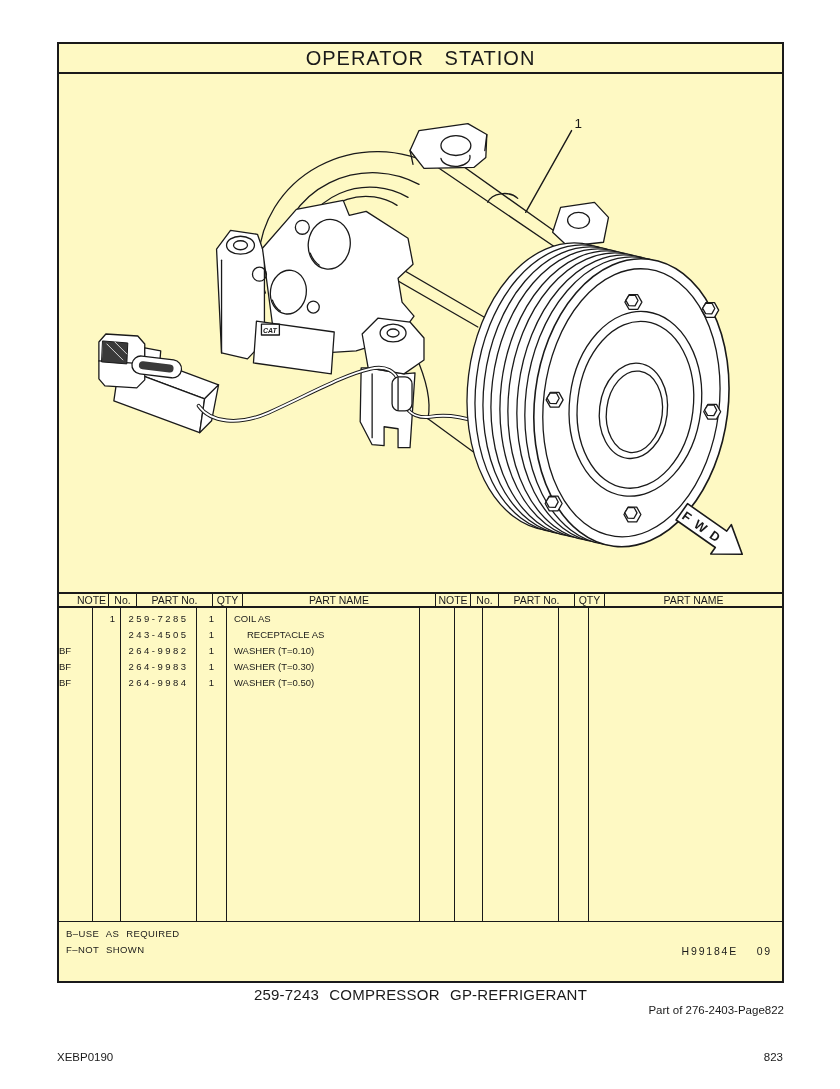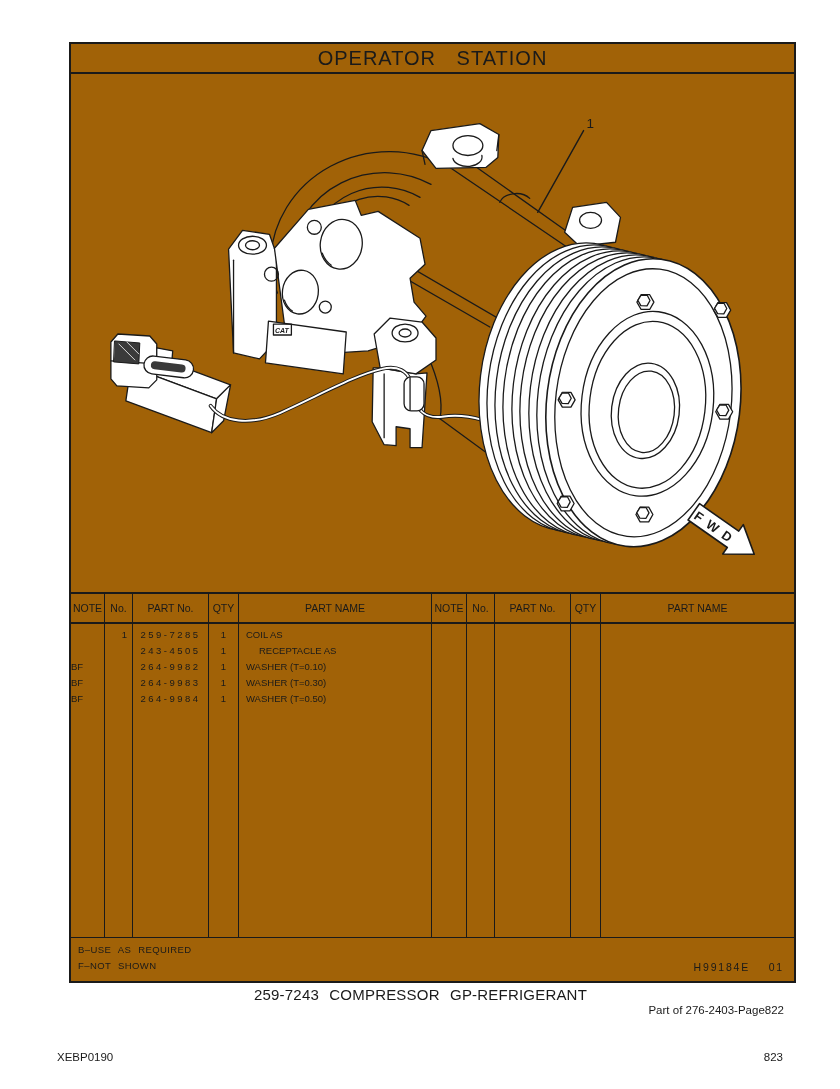--- a/index.html
+++ b/index.html
@@ -4,33 +4,33 @@
 <style>
   html,body{margin:0;padding:0;}
   body{
     width:840px;height:1089px;position:relative;background:#fff;
     font-family:"Liberation Sans",sans-serif;color:#1a1a1a;
     -webkit-font-smoothing:antialiased;
   }
   *{box-sizing:border-box;}
   .sheet{
     position:absolute;left:57px;top:42px;width:727px;height:941px;
-    border:2.5px solid #1a1a1a;background:#a16207;margin-left:12px;
+    border:2.5px solid #1a1a1a;background:#fef9c3;
   }
   .titlebar{
     height:30px;border-bottom:2px solid #1a1a1a;
     display:flex;align-items:center;justify-content:center;
     font-size:20px;letter-spacing:1px;word-spacing:14px;
   }
   .drawing{position:relative;height:518px;}
   .drawing svg{position:absolute;left:0;top:0;width:100%;height:100%;}
 
   
   .gridcols{display:grid;grid-template-columns:34px 28px 76px 30px 193px 35px 28px 76px 30px auto;}
-  .thead{height:32px;border-top:2px solid #1a1a1a;border-bottom:2px solid #1a1a1a;}
+  .thead{height:16px;border-top:2px solid #1a1a1a;border-bottom:2px solid #1a1a1a;padding-left:16px;}
   .th{
     border-right:1.5px solid #1a1a1a;display:flex;align-items:center;justify-content:center;
     font-size:10.5px;white-space:nowrap;overflow:hidden;
   }
   .th:last-child{border-right:none;}
   .tbody{height:313px;}
   .bcol{border-right:1.5px solid #1a1a1a;padding-top:3px;overflow:hidden;}
   .bcol:last-child{border-right:none;}
   .cl{height:16px;line-height:16px;font-size:9.5px;white-space:nowrap;}
   .c-note .cl{text-align:left;}
@@ -247,21 +247,21 @@
       <div class="bcol"></div>
       <div class="bcol"></div>
     </div>
   </div>
 
   <div class="fnotes">
     <div class="fl">B–USE AS REQUIRED</div>
     <div class="fl">F–NOT SHOWN</div>
     <div class="rev">
       <span>H99184E</span>
-      <span class="revnum">01</span>
+      <span class="revnum">09</span>
     </div>
   </div>
 </div>
 
 <div class="caption">
   <div class="cap1">259-7243 COMPRESSOR GP-REFRIGERANT</div>
   <div class="cap2">Part of 276-2403-Page822</div>
 </div>
 
 <div class="doccode">XEBP0190</div>

